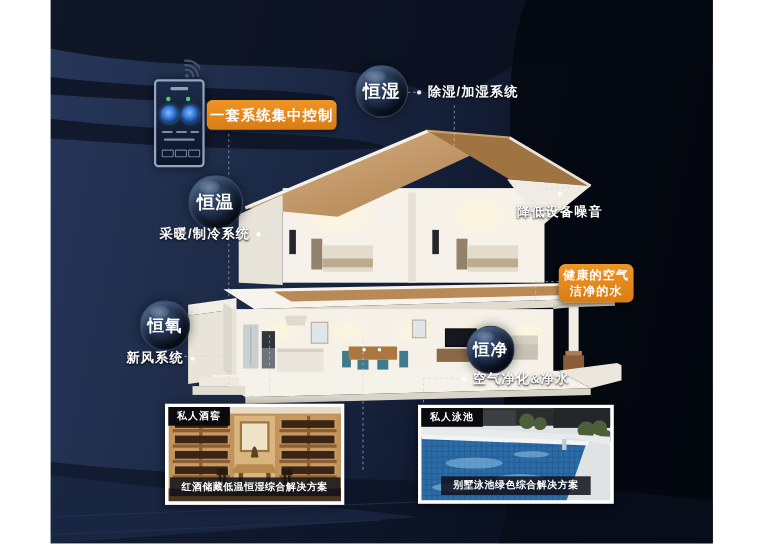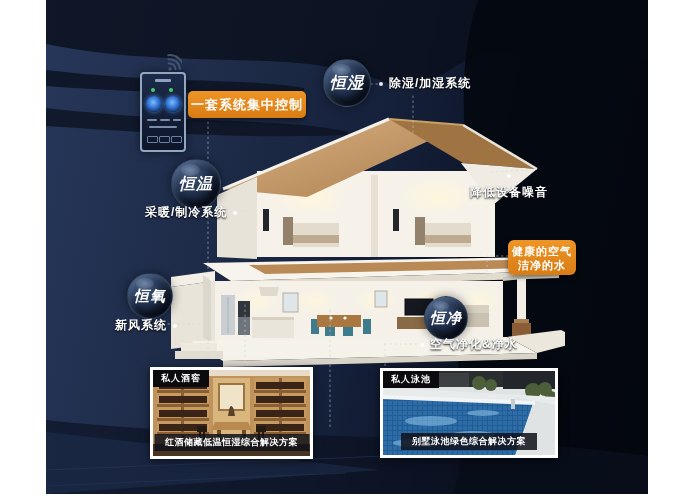--- a/index.html
+++ b/index.html
@@ -31,21 +31,21 @@
          background:linear-gradient(180deg,#ef9526,#d87c14);box-shadow:0 2px 5px rgba(0,0,0,.5);}
   .badge-control{left:142px;top:91px;width:118px;height:27px;font-size:13px;letter-spacing:1px;text-align:center;}
   .badge-health{left:462px;top:240px;width:68px;height:35px;font-size:11px;letter-spacing:1px;
                 flex-direction:column;line-height:14px;border-radius:6px;}
 
   
   .bubble{position:absolute;z-index:5;border-radius:50%;display:flex;align-items:center;justify-content:center;
           color:#fff;font-weight:bold;font-size:16px;letter-spacing:1px;
           border:1px solid rgba(130,160,200,.25);box-sizing:border-box;
           background:radial-gradient(circle at 36% 30%,#46597c 0%,#243654 38%,#101a2e 72%,#0a1322 100%);
-          box-shadow:inset 2px 3px 6px rgba(150,180,220,.35),inset -4px -6px 10px rgba(0,0,0,.6),0 0 10px rgba(0,0,0,.45);font-style:italic;}
+          box-shadow:inset 2px 3px 6px rgba(150,180,220,.35),inset -4px -6px 10px rgba(0,0,0,.6),0 0 10px rgba(0,0,0,.45);}
   .bubble::before{content:"";position:absolute;left:18%;top:9%;width:40%;height:24%;border-radius:50%;
           background:radial-gradient(rgba(195,218,245,.38),rgba(195,218,245,0));}
   .b-hengshi{left:277px;top:59px;width:48px;height:48px;}
   .b-hengjing{left:411px;top:132px;width:48px;height:48px;}
   .b-hengwen{left:125px;top:159px;width:50px;height:50px;}
   .b-hengyang{left:81px;top:273px;width:46px;height:46px;font-size:15px;}
   .b-hengjing2{left:378px;top:296px;width:44px;height:44px;font-size:15px;}
 
   
   .note{position:absolute;z-index:5;display:flex;align-items:center;gap:6px;color:#fff;

